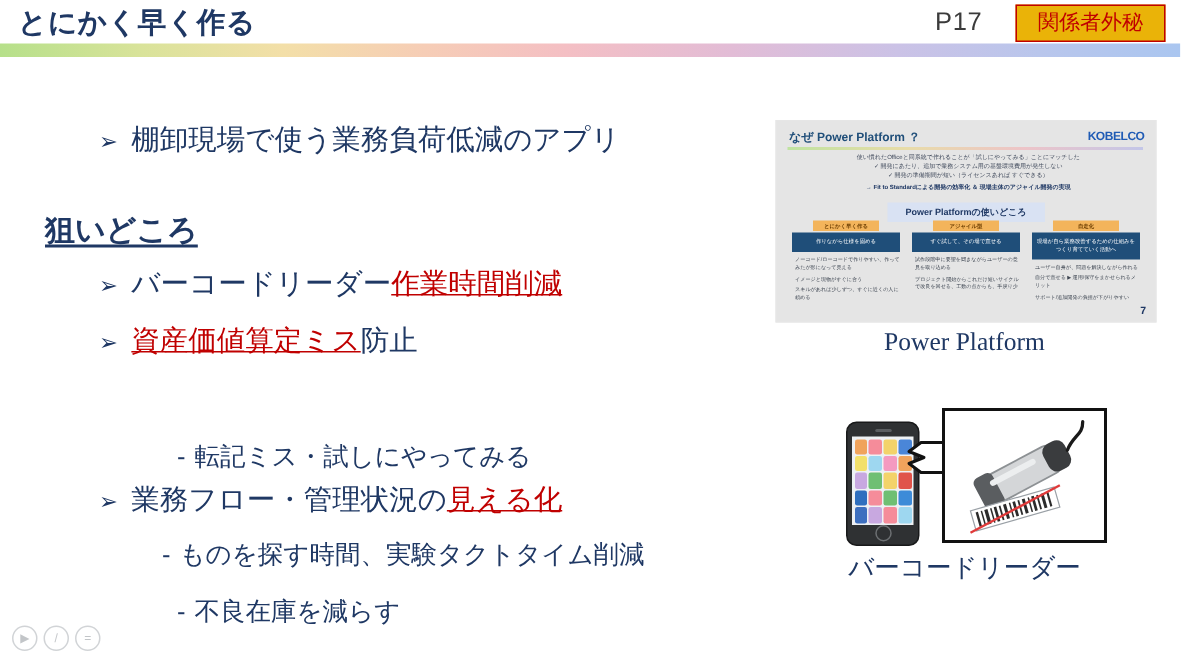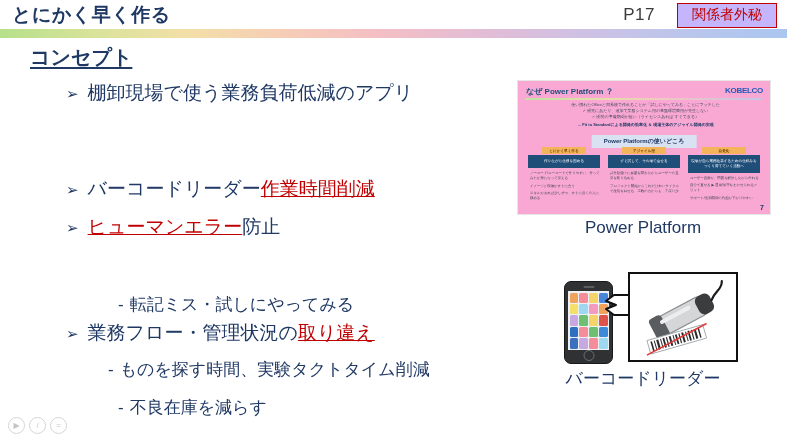--- a/index.html
+++ b/index.html
@@ -41,21 +41,21 @@
   }
   .confidential-badge {
     position: absolute;
     right: 10px;
     top: 3px;
     border: 1.5px solid #c00000;
     color: #c00000;
     font-size: 14px;
     padding: 2px 14px 3px 14px;
     white-space: nowrap;
-    background: #c4b5fd;
+    background: #eab308;
   }
   .gradient-bar {
     position: absolute;
     left: 0;
     top: 29px;
     width: 787px;
     height: 9px;
     background: linear-gradient(to right,
         #b6e08a 0%,
         #d9e39a 12%,
@@ -121,21 +121,21 @@
   #s-aim-3a    { left: 108px; top: 358px; }
   #s-aim-3b    { left: 118px; top: 396px; }
 
   
   #thumb {
     position: absolute;
     left: 517px;
     top: 80px;
     width: 252px;
     height: 133px;
-    background: #f9a8d4;
+    background: #e5e5e5;
     border: 1px solid #e6e6e6;
     overflow: hidden;
   }
   #thumb .t-title {
     position: absolute;
     left: 8px;
     top: 5px;
     font-size: 8px;
     font-weight: bold;
     color: #1f4e79;
@@ -230,21 +230,21 @@
     color: #1f3864;
   }
 
   .caption {
     position: absolute;
     font-size: 17px;
     color: #1f3864;
     white-space: nowrap;
     text-align: center;
   }
-  #caption-pp { left: 517px; top: 218px; width: 252px; }
+  #caption-pp { left: 517px; top: 218px; width: 252px; font-family: Liberation Serif, serif; }
   #caption-br { left: 517px; top: 367px; width: 252px; }
 
   
   #phone {
     position: absolute;
     left: 564px;
     top: 281px;
     width: 47px;
     height: 81px;
     background: #2f3133;
@@ -330,45 +330,45 @@
 </head>
 <body>
 
 <div id="slide">
 
   <div class="slide-title">とにかく早く作る</div>
   <div class="page-label">P17</div>
   <div class="confidential-badge">関係者外秘</div>
   <div class="gradient-bar"></div>
 
-  <div class="section-heading" id="heading-concept">コンセプト</div>
 
   <div class="bullet-row" id="b-concept-1">
     <span class="bullet-arrow">➢</span>
     <span class="bullet-text">棚卸現場で使う業務負荷低減のアプリ</span>
   </div>
 
+  <div class="section-heading" id="heading-aim">狙いどころ</div>
 
   <div class="bullet-row" id="b-aim-1">
     <span class="bullet-arrow">➢</span>
     <span class="bullet-text"><span>バーコードリーダー</span><span class="accent-red">作業時間削減</span></span>
   </div>
 
   <div class="bullet-row" id="b-aim-2">
     <span class="bullet-arrow">➢</span>
-    <span class="bullet-text"><span class="accent-red">ヒューマンエラー</span><span>防止</span></span>
+    <span class="bullet-text"><span class="accent-red">資産価値算定ミス</span><span>防止</span></span>
   </div>
 
   <div class="sub-row" id="s-aim-2b">
     <span class="dash">-</span><span>転記ミス・試しにやってみる</span>
   </div>
 
   <div class="bullet-row" id="b-aim-3">
     <span class="bullet-arrow">➢</span>
-    <span class="bullet-text"><span>業務フロー・管理状況の</span><span class="accent-red">取り違え</span></span>
+    <span class="bullet-text"><span>業務フロー・管理状況の</span><span class="accent-red">見える化</span></span>
   </div>
 
   <div class="sub-row" id="s-aim-3a">
     <span class="dash">-</span><span>ものを探す時間、実験タクトタイム削減</span>
   </div>
   <div class="sub-row" id="s-aim-3b">
     <span class="dash">-</span><span>不良在庫を減らす</span>
   </div>
 
   <div id="thumb">

